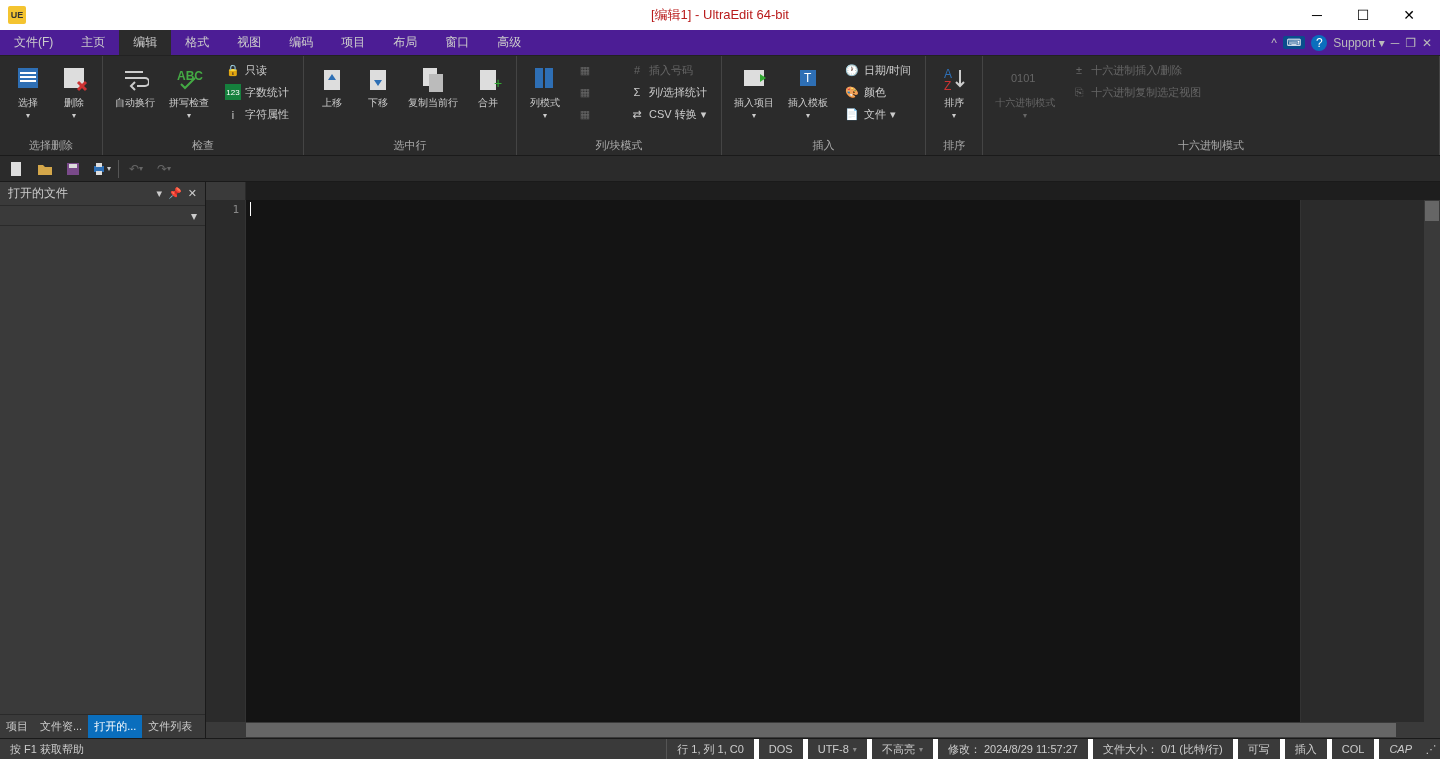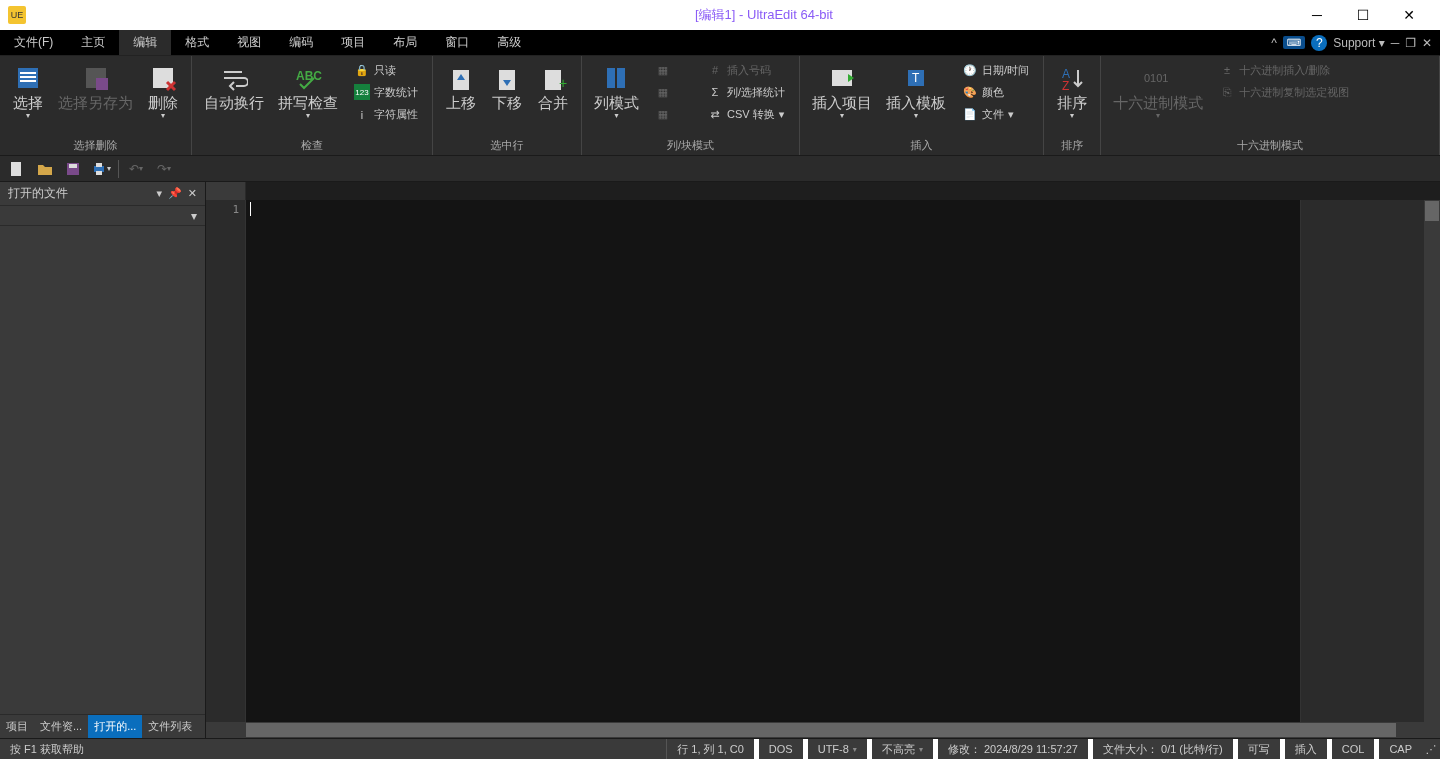--- a/index.html
+++ b/index.html
@@ -1,41 +1,41 @@
 <!DOCTYPE html>
 <html><head>
 <meta charset="utf-8">
 <style>
 * { margin: 0; padding: 0; box-sizing: border-box; font-family: "Microsoft YaHei", "Segoe UI", sans-serif; }
 body { width: 1440px; height: 759px; background: #2b2b2b; color: #ccc; font-size: 12px; overflow: hidden; }
 
 
 .titlebar { height: 30px; background: #fff; display: flex; align-items: center; padding: 0 8px; position: relative; }
-.titlebar .logo { width: 18px; height: 18px; background: #f4c430; border-radius: 2px; display: inline-flex; align-items: center; justify-content: center; font-size: 9px; font-weight: normal; color: #333; margin-right: 8px; }
-.titlebar .title { position: absolute; left: 50%; transform: translateX(-50%); color: #8b5cf6; font-size: 13px; margin-left: 44px; }
+.titlebar .logo { width: 18px; height: 18px; background: #f4c430; border-radius: 2px; display: inline-flex; align-items: center; justify-content: center; font-size: 9px; font-weight: bold; color: #333; margin-right: 8px; }
+.titlebar .title { position: absolute; left: 50%; transform: translateX(-50%); color: #b91c1c; font-size: 13px; }
 .titlebar .winctrls { margin-left: auto; display: flex; }
 .titlebar .winbtn { width: 46px; height: 30px; display: flex; align-items: center; justify-content: center; color: #000; font-size: 14px; cursor: pointer; }
 
 
-.menubar { height: 26px; background: #000000; display: flex; align-items: stretch; border-bottom: 1px solid #222; }
+.menubar { height: 26px; background: #4c1d95; display: flex; align-items: stretch; border-bottom: 1px solid #222; }
 .menubar .menu-item { padding: 0 14px; display: flex; align-items: center; color: #ccc; font-size: 12px; cursor: pointer; }
 .menubar .menu-item.active { background: #2b2b2b; }
 .menubar .right-ctrls { margin-left: auto; display: flex; align-items: center; gap: 6px; padding-right: 8px; color: #bbb; }
 .menubar .right-ctrls .hlp { background: #0a4d8c; color: #fff; padding: 1px 4px; border-radius: 2px; font-size: 10px; cursor: pointer; }
 .menubar .right-ctrls span { cursor: pointer; }
 
 
 .ribbon { height: 100px; background: #2b2b2b; display: flex; border-bottom: 1px solid #1a1a1a; }
 .ribbon-group { border-right: 1px solid #444; display: flex; flex-direction: column; padding: 4px 6px 0; }
 .ribbon-group .group-row { display: flex; gap: 2px; align-items: flex-start; flex: 1; }
 .ribbon-group .group-label { text-align: center; font-size: 11px; color: #aaa; padding: 2px 0; }
 .rib-btn { display: flex; flex-direction: column; align-items: center; justify-content: flex-start; padding: 2px 6px; min-width: 40px; height: 74px; color: #ccc; cursor: pointer; }
 .rib-btn.disabled { color: #666; }
 .rib-btn .ic { width: 32px; height: 32px; display: flex; align-items: center; justify-content: center; margin-bottom: 2px; }
-.rib-btn .lbl { font-size: 15px; text-align: left; line-height: 13px; }
+.rib-btn .lbl { font-size: 10px; text-align: left; line-height: 13px; }
 .rib-btn .dd { font-size: 8px; margin-top: 2px; }
 .rib-list { display: flex; flex-direction: column; gap: 2px; justify-content: center; padding: 0 4px; }
 .rib-list-item { display: flex; align-items: center; gap: 4px; font-size: 11px; color: #ccc; padding: 2px 4px; cursor: pointer; white-space: nowrap; }
 .rib-list-item.disabled { color: #666; }
 .rib-list-item .smic { width: 16px; height: 16px; display: flex; align-items: center; justify-content: center; }
 
 
 .qat { height: 26px; background: #2b2b2b; display: flex; align-items: center; padding: 0 6px; gap: 6px; border-bottom: 1px solid #1a1a1a; }
 .qat .qbtn { width: 22px; height: 22px; display: flex; align-items: center; justify-content: center; cursor: pointer; color: #ccc; }
 .qat .sep { width: 1px; height: 18px; background: #555; }
@@ -121,29 +121,20 @@
             <svg width="28" height="28">
               <rect x="4" y="4" width="20" height="20" fill="#2e6fb5"></rect>
               <rect x="6" y="8" width="16" height="2" fill="#fff"></rect>
               <rect x="6" y="12" width="16" height="2" fill="#fff"></rect>
               <rect x="6" y="16" width="16" height="2" fill="#fff"></rect>
             </svg>
           </div>
         <div class="lbl">选择</div>
           <div class="dd">▾</div>
       </div>
-      <div class="rib-btn disabled">
-        <div class="ic">
-            <svg width="28" height="28">
-              <rect x="4" y="4" width="20" height="20" fill="#555"></rect>
-              <rect x="14" y="14" width="12" height="12" fill="#7a4a8a"></rect>
-            </svg>
-          </div>
-        <div class="lbl">选择另存为</div>
-      </div>
       <div class="rib-btn">
         <div class="ic">
             <svg width="28" height="28">
               <rect x="4" y="4" width="20" height="20" fill="#ddd"></rect>
               <line x1="18" y1="18" x2="26" y2="26" stroke="#c33" stroke-width="3"></line>
               <line x1="26" y1="18" x2="18" y2="26" stroke="#c33" stroke-width="3"></line>
             </svg>
           </div>
         <div class="lbl">删除</div>
           <div class="dd">▾</div>
@@ -202,20 +193,29 @@
           <div class="lbl">上移</div>
         </div>
       <div class="rib-btn">
           <div class="ic">
             <svg width="28" height="28">
               <rect x="6" y="6" width="16" height="20" fill="#ddd"></rect>
               <path d="M14 22 l-4 -6 h8 z" fill="#2e6fb5"></path>
             </svg>
           </div>
           <div class="lbl">下移</div>
+        </div>
+      <div class="rib-btn">
+          <div class="ic">
+            <svg width="28" height="28">
+              <rect x="4" y="4" width="14" height="18" fill="#ddd"></rect>
+              <rect x="10" y="10" width="14" height="18" fill="#bbb"></rect>
+            </svg>
+          </div>
+          <div class="lbl">复制当前行</div>
         </div>
       <div class="rib-btn">
           <div class="ic">
             <svg width="28" height="28">
               <rect x="6" y="6" width="16" height="20" fill="#ddd"></rect>
               <text x="20" y="24" fill="#3a3" font-size="14">+</text>
             </svg>
           </div>
           <div class="lbl">合并</div>
         </div>
@@ -418,15 +418,15 @@
   <div class="sb-cell" style="flex:1;border-right:1px solid #555;">按 F1 获取帮助</div>
   <div class="sb-cell">行 1, 列 1, C0</div>
   <div class="sb-cell">DOS</div>
   <div class="sb-cell dd">UTF-8</div>
   <div class="sb-cell dd">不高亮</div>
   <div class="sb-cell"><span>修改：</span>&nbsp;<span>2024/8/29 11:57:27</span></div>
   <div class="sb-cell"><span>文件大小：</span>&nbsp;<span>0/1  (比特/行)</span></div>
   <div class="sb-cell">可写</div>
   <div class="sb-cell">插入</div>
   <div class="sb-cell">COL</div>
-  <div class="sb-cell" style="border-right:none;">CAP</div>
+  <div class="sb-cell" style="border-right:none;font-style:italic;">CAP</div>
   <div style="width:18px;text-align:center;">⋰</div>
 </div>
 
 </body></html>

